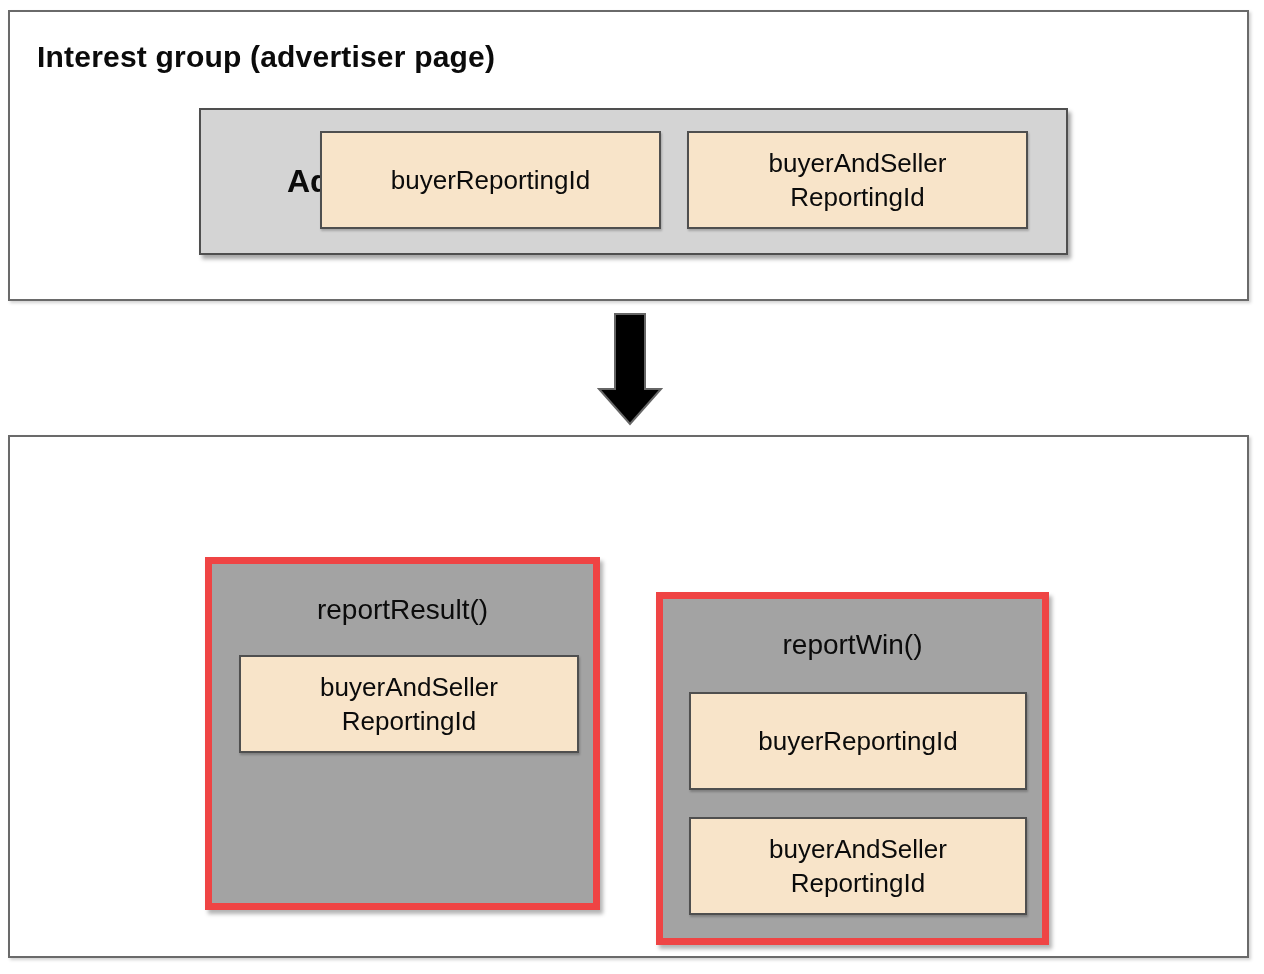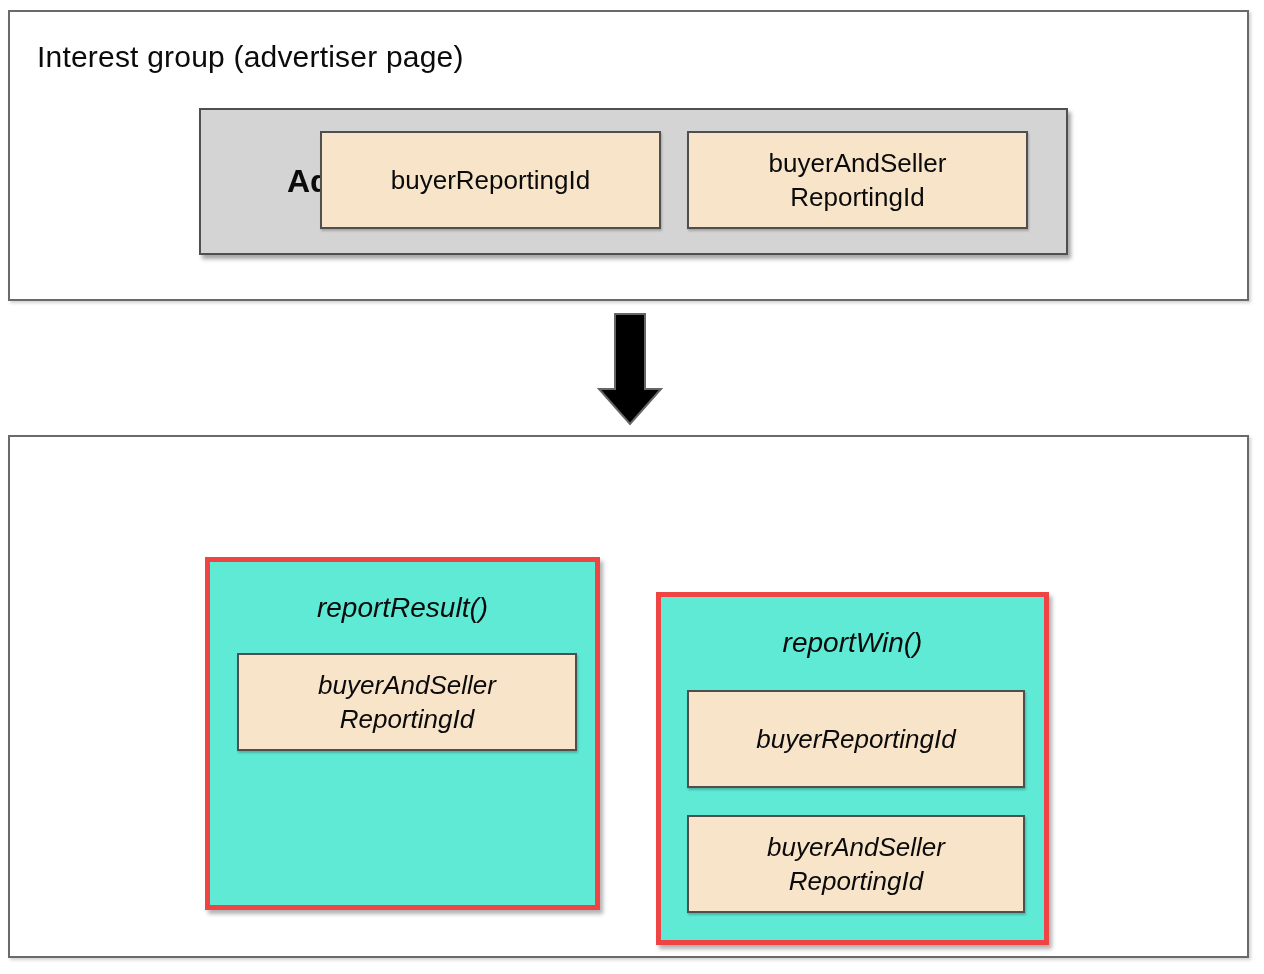--- a/index.html
+++ b/index.html
@@ -85,25 +85,24 @@
     position: absolute;
     left: 597px;
     top: 313px;
     width: 66px;
     height: 113px;
   }
 
   
   .fn-box {
     position: absolute;
-    background: #5eead4;
-    border: 5px solid #ef4444;
+    background: #a3a3a3;
+    border: 7px solid #ef4444;
     box-sizing: border-box;
     box-shadow: 3px 4px 4px rgba(0,0,0,0.30);
-    font-style: italic;
   }
   .fn-box.result { left: 195px; top: 120px; width: 395px; height: 353px; } 
   .fn-box.win    { left: 646px; top: 120px; width: 393px; height: 353px; margin-top: 35px; } 
   .fn-title {
     position: absolute;
     left: 0;
     top: 30px;
     width: 100%;
     text-align: center;
     font-size: 28px;
@@ -112,21 +111,21 @@
   .fn-box.result .field-1 { left: 27px; top: 91px;  width: 340px; height: 98px; }
   .fn-box.win    .field-1 { left: 26px; top: 93px;  width: 338px; height: 98px; }
   .fn-box.win    .field-2 { left: 26px; top: 218px; width: 338px; height: 98px; }
 </style>
 </head>
 <body>
 
 <div class="canvas">
 
   <section class="outer-box top">
-    <h2 class="outer-title" style="margin:0; font-weight:400;">Interest group (advertiser page)</h2>
+    <h2 class="outer-title" style="margin:0; font-weight:700;">Interest group (advertiser page)</h2>
 
     <div class="ad-box">
       <span class="ad-label">Ad</span>
 
       <div class="field field-1">buyerReportingId</div>
 
       <div class="field field-2">buyerAndSeller
 ReportingId</div>
     </div>
   </section>

